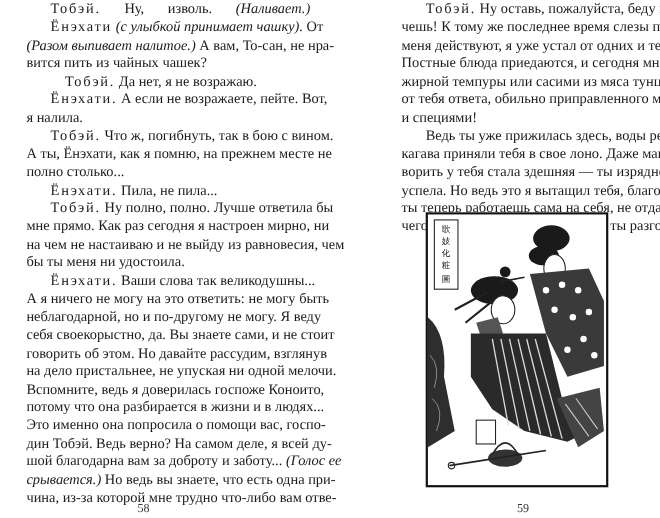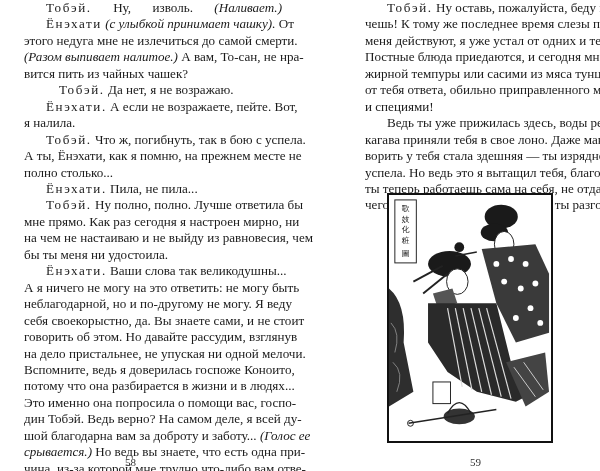--- a/index.html
+++ b/index.html
@@ -18,27 +18,26 @@
            border: 2px solid #111; box-sizing: border-box; background: #fff; overflow: hidden; }
   .illus svg { display: block; width: 100%; height: 100%; }
 </style>
 </head>
 <body>
 
 <div class="page page-left">
   <div class="text" id="left-text">
       <span class="line" style="padding-left: 22px;"><span class="spk">Тобэй.</span><span> Ну, изволь. </span><em>(Наливает.)</em></span>
       <span class="line" style="padding-left: 22px;"><span class="spk">Ёнэхати</span><span> </span><em>(с улыбкой принимает чашку).</em><span> От</span></span>
-      <span class="line"><span>этого недуга мне не излечиться до самой смерти.</span></span>
       <span class="line"><em>(Разом выпивает налитое.)</em><span> А вам, То-сан, не нра-</span></span>
       <span class="line last"><span>вится пить из чайных чашек?</span></span>
       <span class="line last" style="padding-left: 35px;"><span class="spk">Тобэй.</span><span> Да нет, я не возражаю.</span></span>
       <span class="line" style="padding-left: 22px;"><span class="spk">Ёнэхати.</span><span> А если не возражаете, пейте. Вот,</span></span>
       <span class="line last"><span>я налила.</span></span>
-      <span class="line" style="padding-left: 22px;"><span class="spk">Тобэй.</span><span> Что ж, погибнуть, так в бою с успела.</span></span>
+      <span class="line" style="padding-left: 22px;"><span class="spk">Тобэй.</span><span> Что ж, погибнуть, так в бою с вином.</span></span>
       <span class="line"><span>А ты, Ёнэхати, как я помню, на прежнем месте не</span></span>
       <span class="line last"><span>полно столько...</span></span>
       <span class="line last" style="padding-left: 22px;"><span class="spk">Ёнэхати.</span><span> Пила, не пила...</span></span>
       <span class="line" style="padding-left: 22px;"><span class="spk">Тобэй.</span><span> Ну полно, полно. Лучше ответила бы</span></span>
       <span class="line"><span>мне прямо. Как раз сегодня я настроен мирно, ни</span></span>
       <span class="line"><span>на чем не настаиваю и не выйду из равновесия, чем</span></span>
       <span class="line last"><span>бы ты меня ни удостоила.</span></span>
       <span class="line" style="padding-left: 22px;"><span class="spk">Ёнэхати.</span><span> Ваши слова так великодушны...</span></span>
       <span class="line"><span>А я ничего не могу на это ответить: не могу быть</span></span>
       <span class="line"><span>неблагодарной, но и по-другому не могу. Я веду</span></span>

